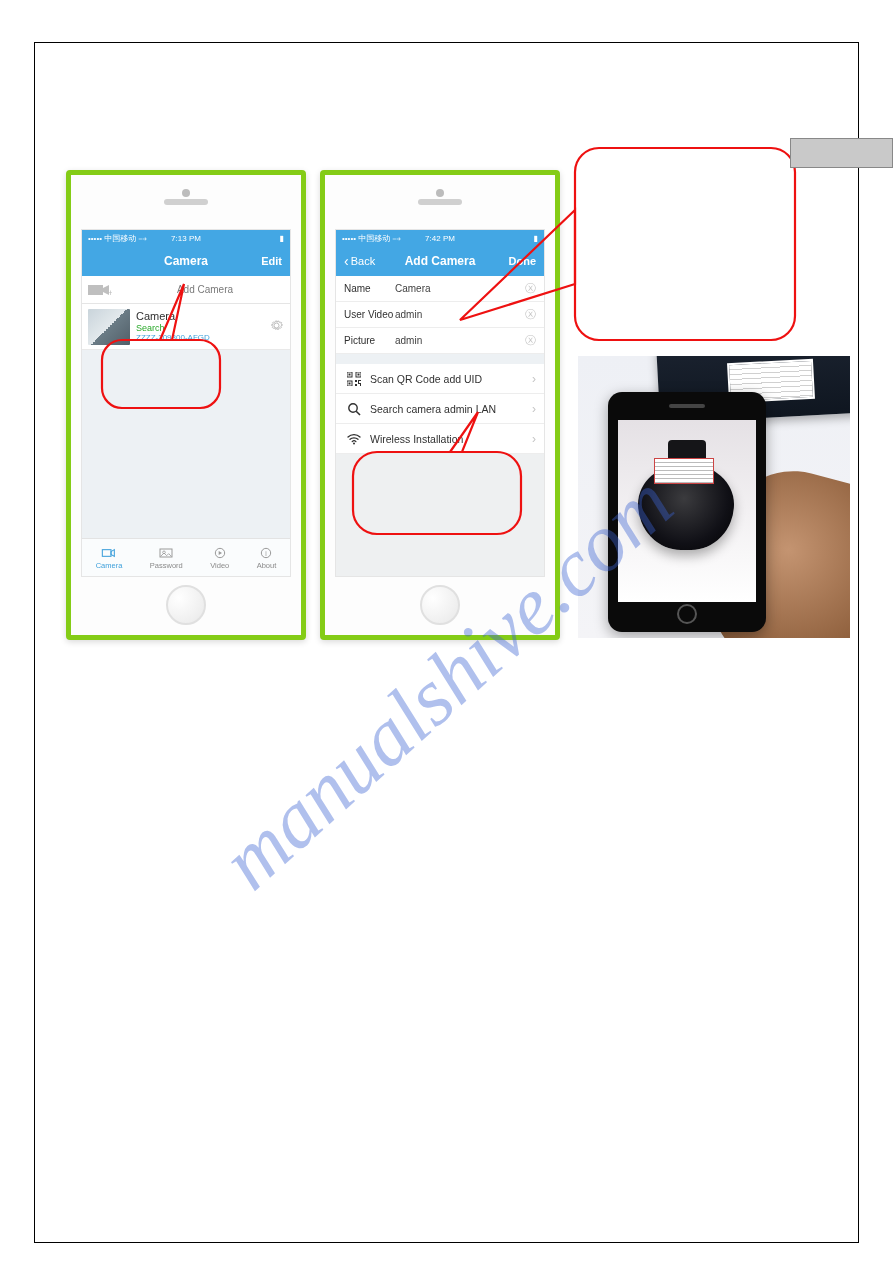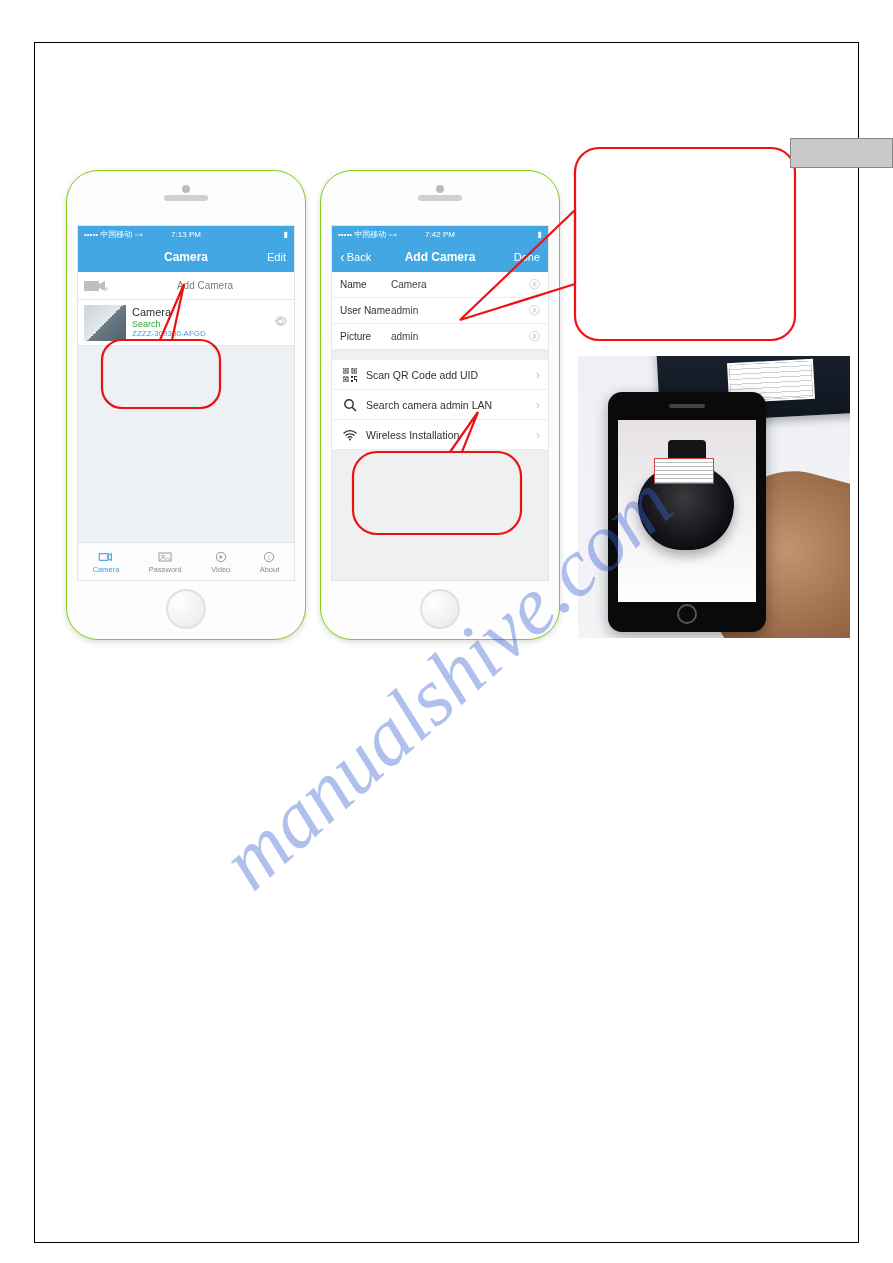--- a/index.html
+++ b/index.html
@@ -11,21 +11,21 @@
   .page-border {
     position: absolute; left: 34px; top: 42px; right: 34px; bottom: 20px;
     border: 1.5px solid #000;
   }
   .gray-tab {
     position: absolute; left: 790px; top: 138px; width: 103px; height: 30px;
     background: #c9c9c9; border: 1px solid #888; z-index: 2;
   }
   .phone {
     position: absolute; width: 240px; height: 470px; background: #fdfdfd;
-    border: 1px solid #84cc16; border-radius: 32px;
+    border: 5px solid #84cc16; border-radius: 4px;
     box-shadow: 0 2px 6px rgba(0,0,0,0.15);
   }
   .phone.left { left: 66px; top: 170px; }
   .phone.mid  { left: 320px; top: 170px; }
   .earpiece {
     position: absolute; top: 24px; left: 50%; transform: translateX(-50%);
     width: 44px; height: 6px; background: #d0d0d0; border-radius: 3px;
   }
   .camdot {
     position: absolute; top: 14px; left: 50%; transform: translateX(-50%);
@@ -47,21 +47,21 @@
     display: flex; align-items: center; justify-content: space-between;
     font-size: 8px; padding: 0 6px;
   }
   .statusbar .center { position:absolute; left:0; right:0; text-align:center; }
   .navbar {
     height: 30px; background: #43a7e4; color: #fff; position: relative;
     display: flex; align-items: center; justify-content: center;
     font-size: 12px; font-weight: 600;
   }
   .navbar .nav-left { position:absolute; left:8px; font-size:11px; font-weight:400; display:flex; align-items:center; gap:2px; }
-  .navbar .nav-right { position:absolute; right:8px; font-size:11px; font-weight:400; }
+  .navbar .nav-right { position:absolute; right:8px; font-size:11px; font-weight:700; }
   .chev { font-size: 14px; line-height: 1; }
 
   .addcam-row {
     height: 28px; background: #fff; border-bottom: 1px solid #e5e5e5;
     display: flex; align-items: center; font-size: 10px; color: #7a7a7a;
   }
   .addcam-row .camicon {
     width: 28px; height: 18px; margin: 0 6px 0 4px; display:flex; align-items:center; justify-content:center;
     color: #b5b5b5;
   }
@@ -265,21 +265,21 @@
         <span class="nav-right">Done</span>
       </div>
 
       <div class="form-section">
         <div class="form-row">
           <span class="flabel">Name</span>
           <span class="fval">Camera</span>
           <span class="clearx">ⓧ</span>
         </div>
         <div class="form-row">
-          <span class="flabel">User Name</span>
+          <span class="flabel">User Video</span>
           <span class="fval">admin</span>
           <span class="clearx">ⓧ</span>
         </div>
         <div class="form-row">
           <span class="flabel">Picture</span>
           <span class="fval">admin</span>
           <span class="clearx">ⓧ</span>
         </div>
       </div>
 

